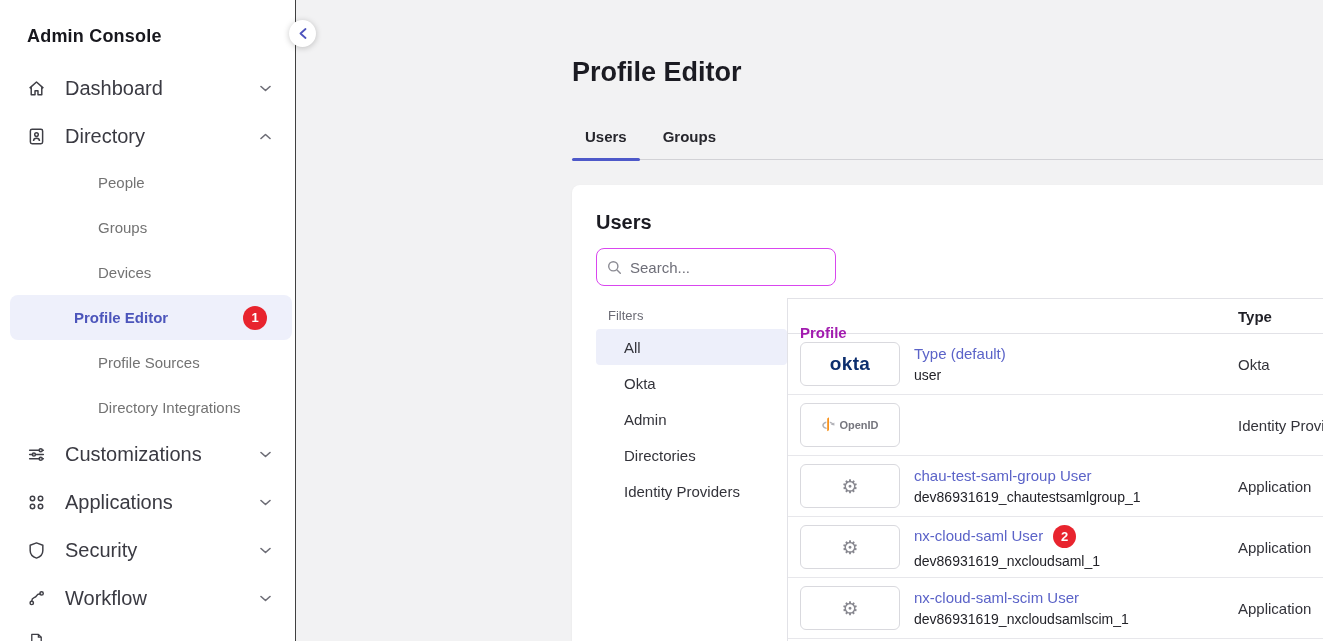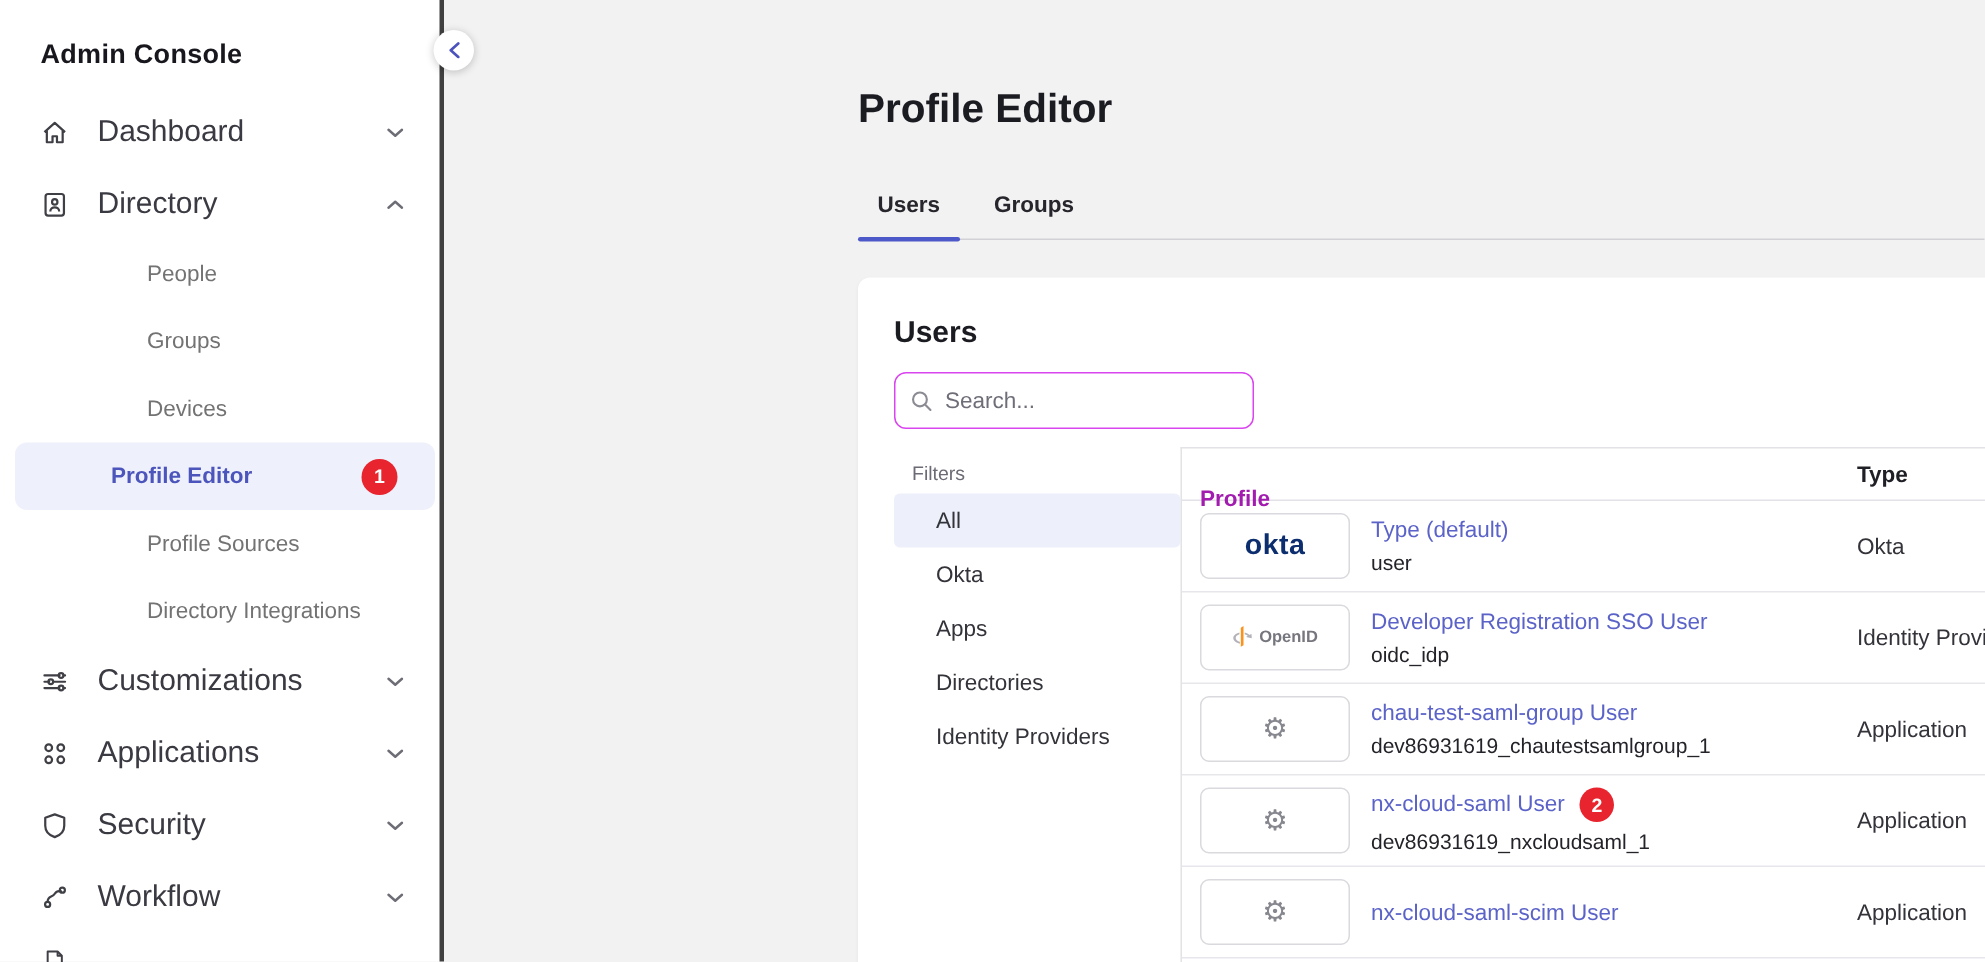--- a/index.html
+++ b/index.html
@@ -1,21 +1,21 @@
 <!DOCTYPE html>
 <html><head>
 <meta charset="utf-8">
 <style>
   * { margin:0; padding:0; box-sizing:border-box; }
   html,body { width:1323px; height:641px; overflow:hidden; background:#f2f2f3;
               font-family:"Liberation Sans", sans-serif; }
 
   
   .sidebar { position:absolute; left:0; top:0; width:296px; height:641px;
-             background:#fff; border-right:3px solid #404040; z-index:2; }
+             background:#fff; border-right:1px solid #404040; z-index:2; }
   .sidebar-title { margin:26px 0 0 27px; font-size:18px; font-weight:700; color:#17171d; letter-spacing:.2px; }
   .nav { margin-top:17px; }
   .nav-item { height:48px; display:flex; align-items:center; padding:0 24px 0 27px; cursor:pointer; }
   .nav-item .nicon { width:19px; height:19px; margin-right:19px; display:flex; align-items:center; justify-content:center; }
   .nav-item .nlabel { font-size:20px; color:#3a3a42; }
   .chev { margin-left:auto; display:flex; }
   .sub-item { height:45px; display:flex; align-items:center; padding-left:98px;
               font-size:15px; color:#737373; cursor:pointer; }
   .sub-item.active { background:#eef0fb; border-radius:8px; margin:0 3px 0 10px;
                      padding-left:64px; color:#4c55bb; font-weight:700; }
@@ -230,21 +230,21 @@
           </svg>
       </span>
       <input type="text" placeholder="Search..." style="">
     </div>
 
     <div class="body-row">
       <div class="filters">
         <div class="filters-label">Filters</div>
         <div class="filter-item selected">All</div>
         <div class="filter-item">Okta</div>
-        <div class="filter-item">Apps</div>
+        <div class="filter-item">Admin</div>
         <div class="filter-item">Directories</div>
         <div class="filter-item">Identity Providers</div>
       </div>
 
       <div class="table">
         <div class="thead">
           <div class="th-profile">Profile</div>
           <div class="th-type">Type</div>
         </div>
 
@@ -266,24 +266,20 @@
             <div class="logo-box">
               <span class="openid-wrap">
                 <svg width="14" height="16" viewBox="0 0 14 16">
                     <path d="M6.2 1.5 8 .3v12.9l-1.8 1V1.5z" fill="#f8931e"></path>
                     <path d="M5.3 4.6C2.8 5.2 1.2 6.6 1.2 8.3c0 1.8 1.8 3.3 4.4 3.8v-1.3c-1.7-.4-2.8-1.4-2.8-2.5 0-1 .9-1.9 2.5-2.4V4.6z" fill="#b2b2b8"></path>
                     <path d="M8.8 4.6v1.3c.9.2 1.6.6 2.1 1l-1.2.8 3.8.8-.2-3-1.2.8c-.9-.8-2-1.4-3.3-1.7z" fill="#b2b2b8"></path>
                   </svg>
                 <span class="openid-text">OpenID</span>
               </span>
             </div>
-            <div class="name-col">
-              <div class="name-link">Developer Registration SSO User</div>
-              <div class="name-sub">oidc_idp</div>
-            </div>
           </div>
           <div class="type-cell">Identity Provider</div>
         </div>
 
         <div class="trow">
           <div class="profile-cell">
             <div class="logo-box">
               <span class="gear-glyph">⚙</span>
             </div>
             <div class="name-col">
@@ -309,20 +305,21 @@
           <div class="type-cell">Application</div>
         </div>
 
         <div class="trow">
           <div class="profile-cell">
             <div class="logo-box">
               <span class="gear-glyph">⚙</span>
             </div>
             <div class="name-col">
               <div class="name-link">nx-cloud-saml-scim User</div>
+              <div class="name-sub">dev86931619_nxcloudsamlscim_1</div>
             </div>
           </div>
           <div class="type-cell">Application</div>
         </div>
 
       </div>
     </div>
   </div>
 </div>
 

